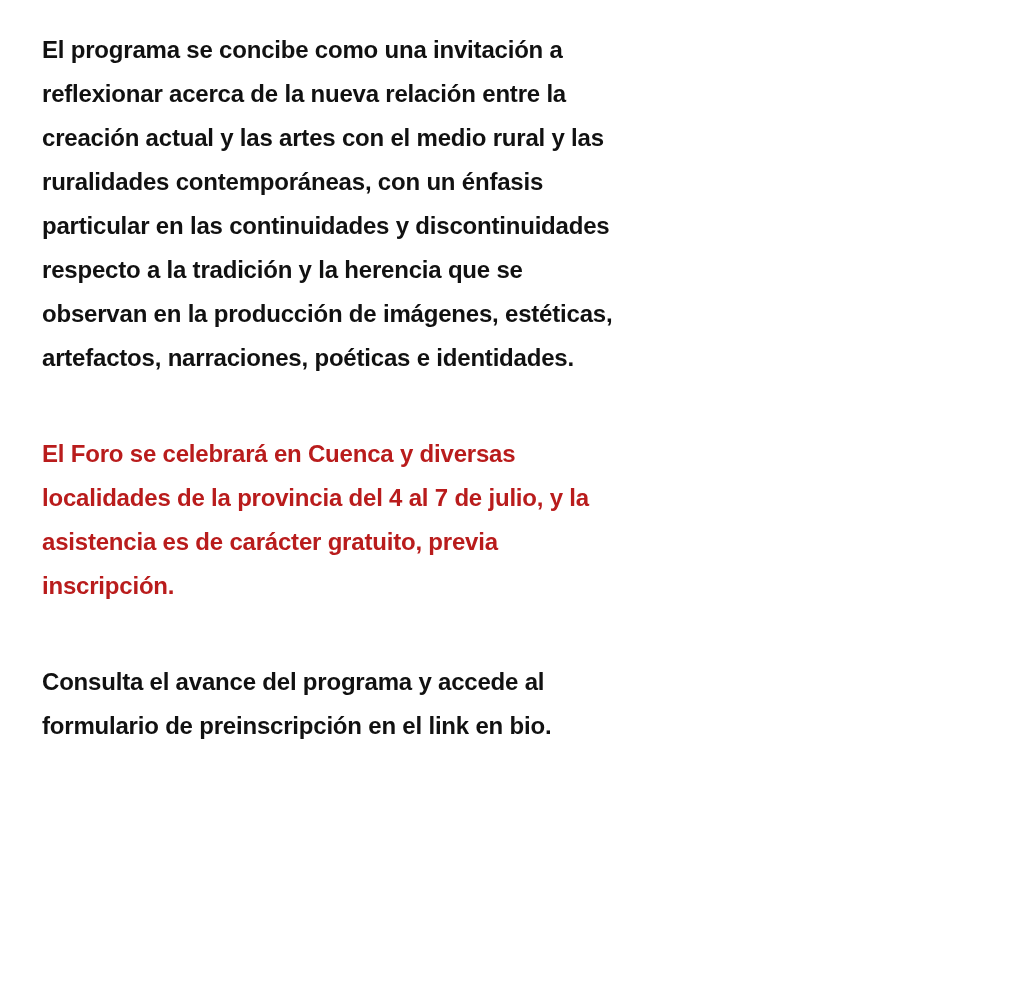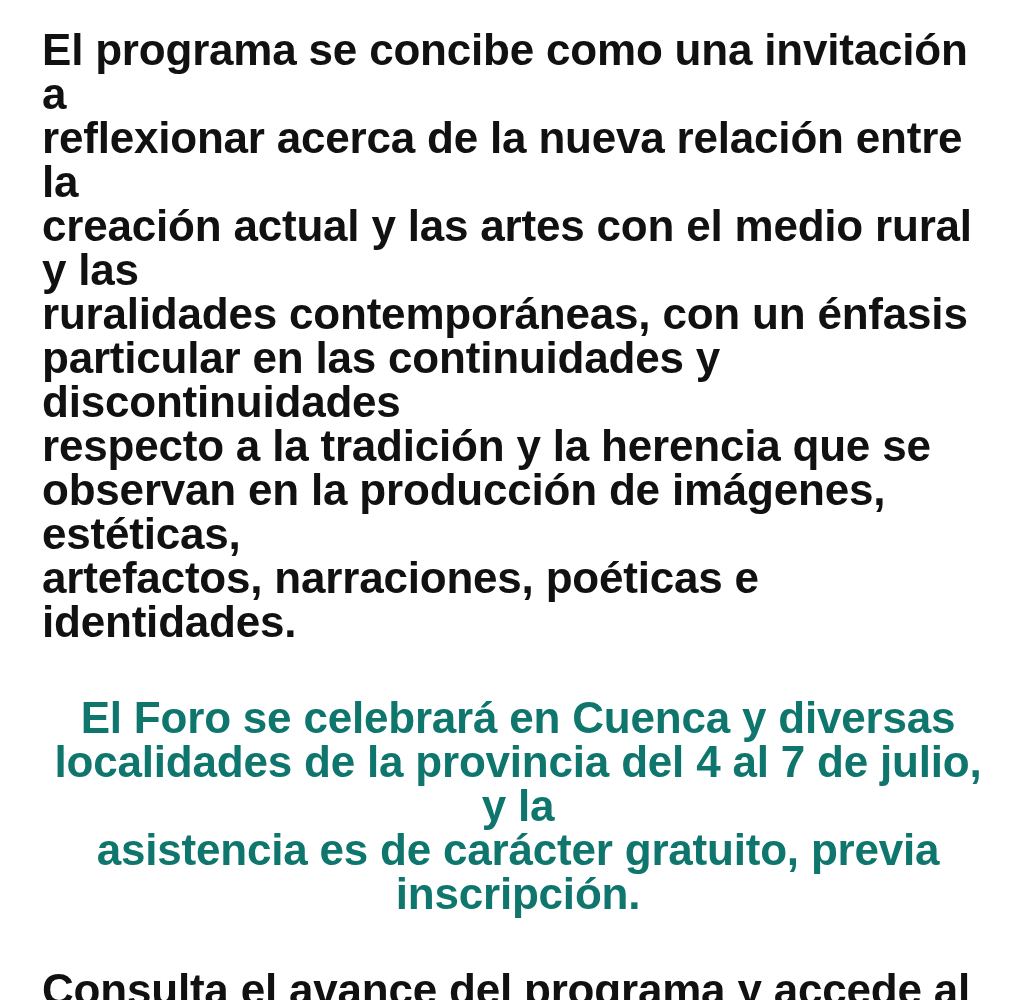--- a/index.html
+++ b/index.html
@@ -16,21 +16,21 @@
     box-sizing: border-box;
     width: 1024px;
     height: 1000px;
     padding: 28px 30px 0 42px;
     background: #ffffff;
   }
   .para {
     margin: 0 0 52px 0;
     font-family: "Liberation Sans", "DejaVu Sans", sans-serif;
     font-weight: 700;
-    font-size: 44px;
+    font-size: 24px;
     line-height: 44px;
     letter-spacing: -0.2px;
     color: #111111;
     white-space: pre-line; 
   }
   .para:last-child {
     margin-bottom: 4px;
   }
 </style>
 </head>
@@ -38,19 +38,19 @@
 
 <div class="page">
   <div class="para" style="color: rgb(17, 17, 17);">El programa se concibe como una invitación a
 reflexionar acerca de la nueva relación entre la
 creación actual y las artes con el medio rural y las
 ruralidades contemporáneas, con un énfasis
 particular en las continuidades y discontinuidades
 respecto a la tradición y la herencia que se
 observan en la producción de imágenes, estéticas,
 artefactos, narraciones, poéticas e identidades.</div>
-  <div class="para" style="color: #0f766e; text-align: center;">El Foro se celebrará en Cuenca y diversas
+  <div class="para" style="color: #b91c1c;">El Foro se celebrará en Cuenca y diversas
 localidades de la provincia del 4 al 7 de julio, y la
 asistencia es de carácter gratuito, previa
 inscripción.</div>
   <div class="para" style="color: rgb(17, 17, 17);">Consulta el avance del programa y accede al
 formulario de preinscripción en el link en bio.</div>
 </div>
 
 </body></html>

